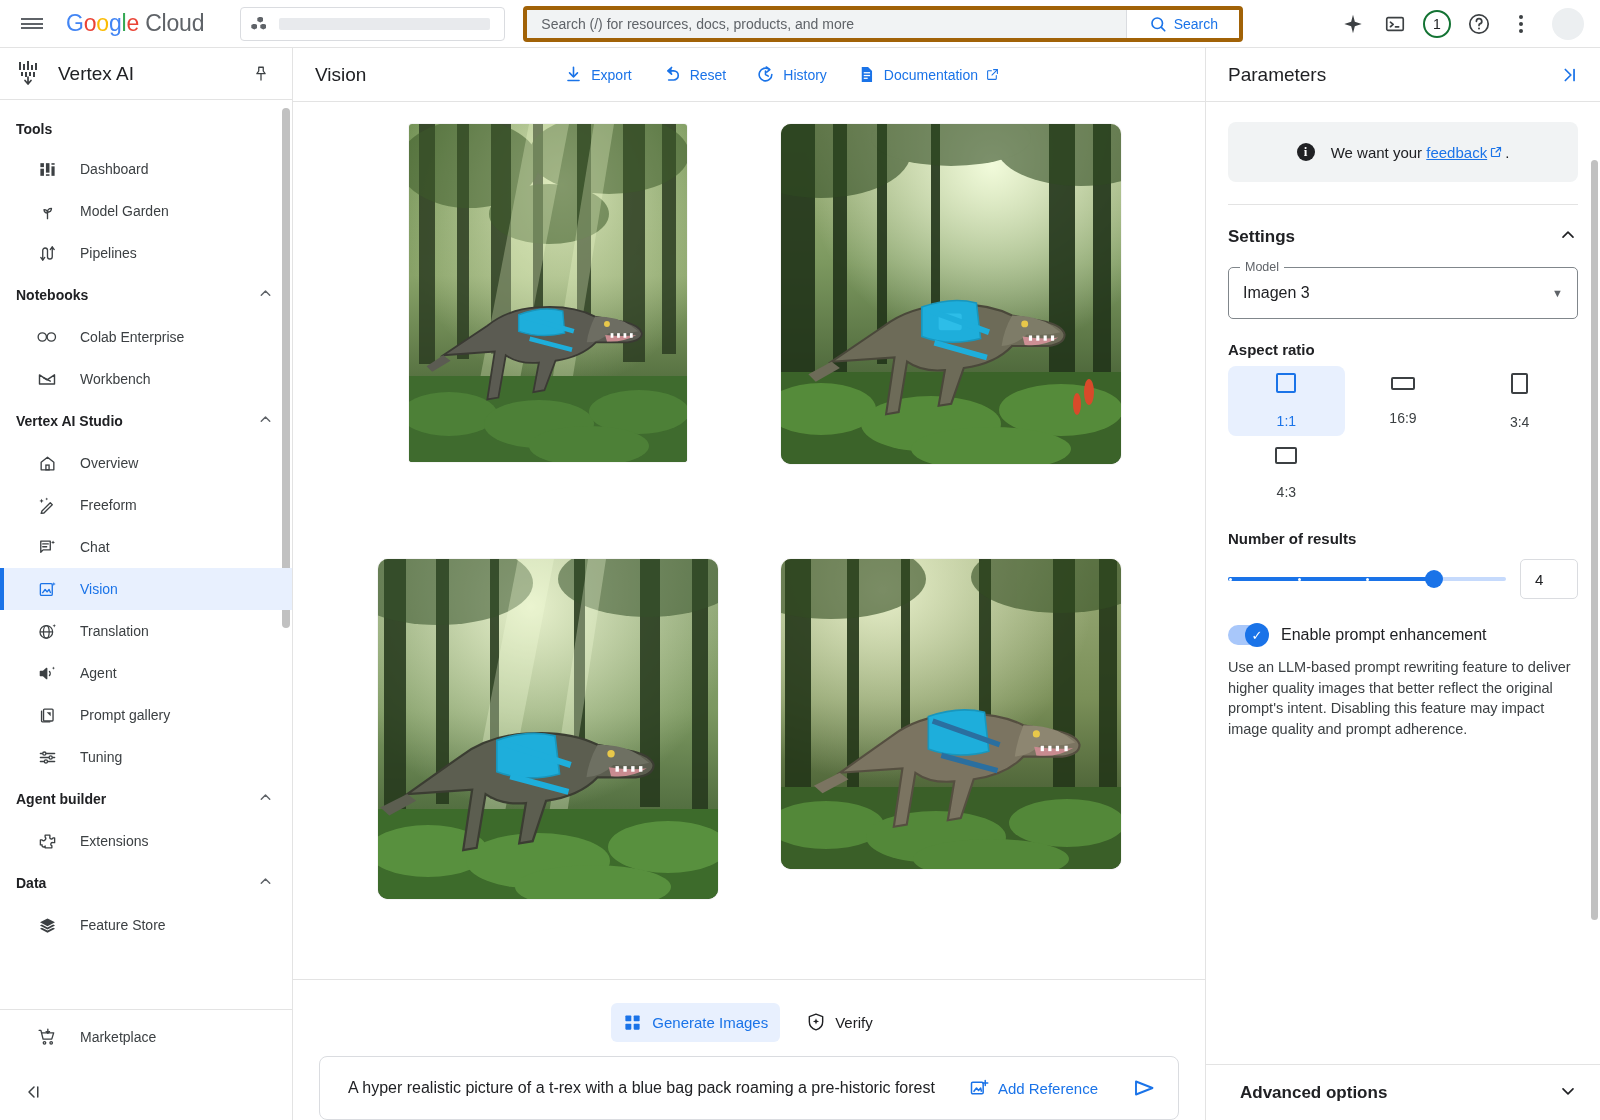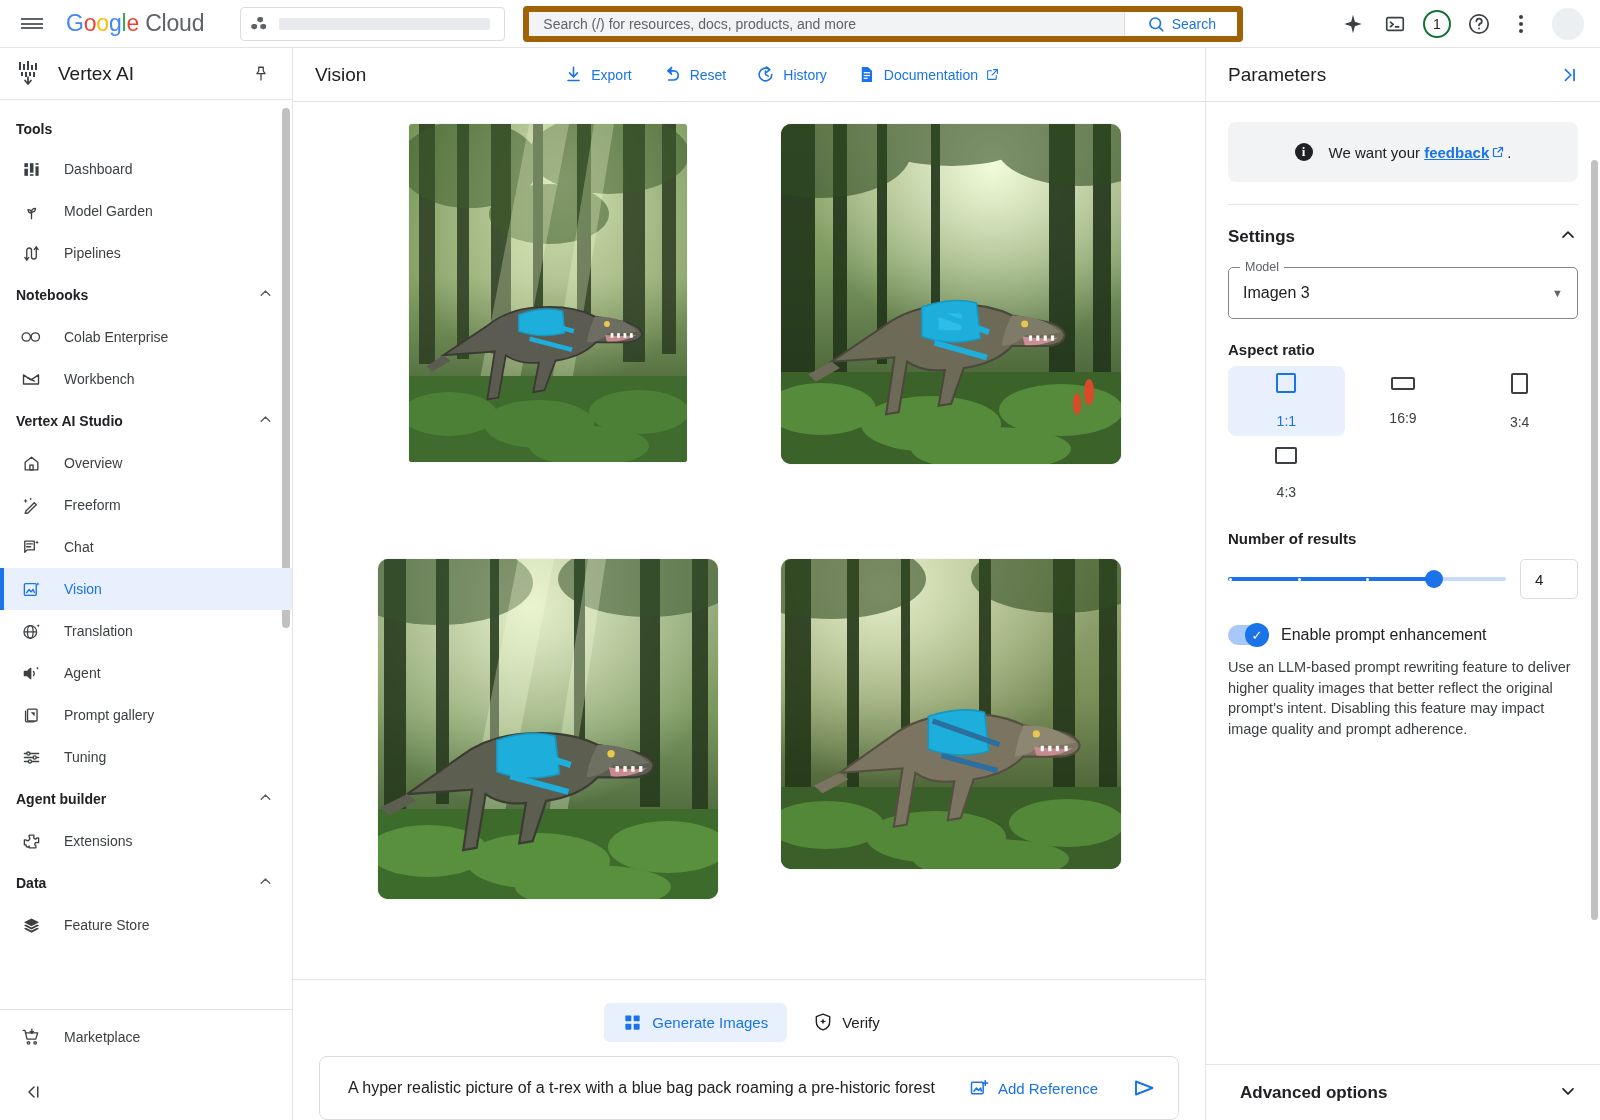--- a/index.html
+++ b/index.html
@@ -31,21 +31,21 @@
   .proj-dots { position:relative; width:16px; height:16px; flex:0 0 16px; }
   .proj-dots i { position:absolute; width:6px; height:6px; background:#5f6368;
      clip-path: polygon(50% 0,100% 25%,100% 75%,50% 100%,0 75%,0 25%); }
   .proj-dots i:nth-child(1){ left:6px; top:1px; }
   .proj-dots i:nth-child(2){ left:0px; top:8px; }
   .proj-dots i:nth-child(3){ left:9px; top:8px; }
   .proj-blank { flex:1; height:12px; background:#e8eaed; border-radius:2px; margin-right:4px; }
 
   .search-wrap {
     margin-left:18px; flex:0 0 auto; width:720px; height:36px;
-    display:flex; border:6px solid #a16207; border-radius:4px; overflow:hidden; background:#bef264;
+    display:flex; border:4px solid #a16207; border-radius:4px; overflow:hidden; background:#bef264;
   }
   .search-input {
     flex:1; border:none; outline:none; background:#f1f3f4;
     padding:0 14px; font-size:14px; color:#3c4043; font-family:inherit;
   }
   .search-input::placeholder{ color:#5f6368; }
   .search-btn {
     width:113px; display:flex; align-items:center; justify-content:center; gap:7px;
     border-left:1px solid #dadce0; background:#fff; color:#1a73e8; font-size:14px;
     cursor:pointer; font-family:inherit;
@@ -79,21 +79,21 @@
 
   .side-scroll { flex:1; overflow:hidden; position:relative; padding-top:10px; }
   .side-scrollbar{ position:absolute; right:2px; top:8px; width:8px; height:520px; background:#c1c1c1; border-radius:4px; }
 
   .sec-label {
     font-size:14px; font-weight:700; color:#202124;
     padding:11px 18px 11px 16px; display:flex; align-items:center;
   }
   .sec-label .caret { margin-left:auto; color:#5f6368; }
   .nav-item {
-    display:flex; align-items:center; height:42px; padding-left:20px; gap:22px;
+    display:flex; align-items:center; height:42px; padding-left:36px; gap:22px;
     font-size:14px; color:#3c4043; cursor:pointer; border-radius:0 21px 21px 0; margin-right:16px;
     position:relative;
   }
   .nav-item .ico { width:22px; flex:0 0 22px; display:flex; align-items:center; justify-content:center; color:#3c4043; }
   .nav-item.active {
     background:#e8f0fe; color:#1a73e8; border-radius:0; margin-right:0;
   }
   .nav-item.active .ico{ color:#1a73e8; }
   .nav-item.active::before{
     content:""; position:absolute; left:0; top:0; bottom:0; width:4px; background:#1a73e8;
@@ -127,21 +127,21 @@
   .gen-img.sq2 { width:340px; height:340px; }
   .gen-img.sq3 { width:340px; height:340px; }
   .gen-img.sq4 { width:340px; height:310px; }
   .gen-img svg { display:block; width:100%; height:100%; }
 
   
   .prompt-zone { flex:0 0 auto; border-top:1px solid #e3e3e3; padding:10px 0 0; }
   .action-row { display:flex; justify-content:center; align-items:center; gap:12px; padding:12px 0 14px; }
   .gen-btn {
     display:flex; align-items:center; gap:10px; background:#e8f0fe; color:#1a73e8;
-    padding:10px 19px; border-radius:6px; font-size:15px; cursor:pointer; border:none; font-family:inherit; font-weight:500;
+    padding:10px 12px; border-radius:6px; font-size:15px; cursor:pointer; border:none; font-family:inherit; font-weight:500;
   }
   .verify-btn {
     display:flex; align-items:center; gap:9px; background:transparent; color:#202124;
     padding:10px 14px; border-radius:6px; font-size:15px; cursor:pointer; border:none; font-family:inherit;
   }
   .prompt-box {
     margin:0 26px; height:64px; border:1px solid #dadce0; border-radius:8px;
     display:flex; align-items:center; padding:0 14px 0 28px; gap:16px; background:#fff;
   }
   .prompt-text { flex:1; font-size:16px; color:#202124; white-space:nowrap; overflow:hidden; border:none; outline:none; font-family:inherit; background:transparent; }
@@ -161,21 +161,21 @@
   .params-head { height:54px; flex:0 0 54px; display:flex; align-items:center; padding:0 14px 0 22px; border-bottom:1px solid #e3e3e3; }
   .params-title { font-size:19px; color:#202124; }
   .params-collapse { margin-left:auto; color:#1a73e8; cursor:pointer; width:34px; height:34px; display:flex; align-items:center; justify-content:center; font-size:18px; }
   .params-body { flex:1; overflow:hidden; padding:20px 22px 0; position:relative; }
   .params-scrollbar { position:absolute; right:2px; top:58px; width:7px; height:760px; background:#c1c1c1; border-radius:4px; }
 
   .feedback {
     background:#f1f3f4; border-radius:8px; height:60px;
     display:flex; align-items:center; justify-content:center; gap:16px; font-size:15px; color:#202124;
   }
-  .feedback a { color:#1a73e8;font-weight:bold; }
+  .feedback a { color:#1a73e8; }
   .info-dot { width:18px; height:18px; border-radius:50%; background:#202124; color:#fff; font-size:13px; font-weight:700; display:flex; align-items:center; justify-content:center; font-family:"Liberation Serif", serif; }
   .divider { height:1px; background:#e3e3e3; margin:22px 0 0; }
 
   .sec-row { display:flex; align-items:center; padding:20px 0 14px; }
   .sec-row h3 { font-size:17px; font-weight:700; color:#202124; }
   .sec-row .chev { margin-left:auto; color:#202124; cursor:pointer; }
 
   .field {
     position:relative; border:1px solid #80868b; border-radius:5px; height:52px;
     display:flex; align-items:center; padding:0 14px; cursor:pointer; margin-top:4px;

